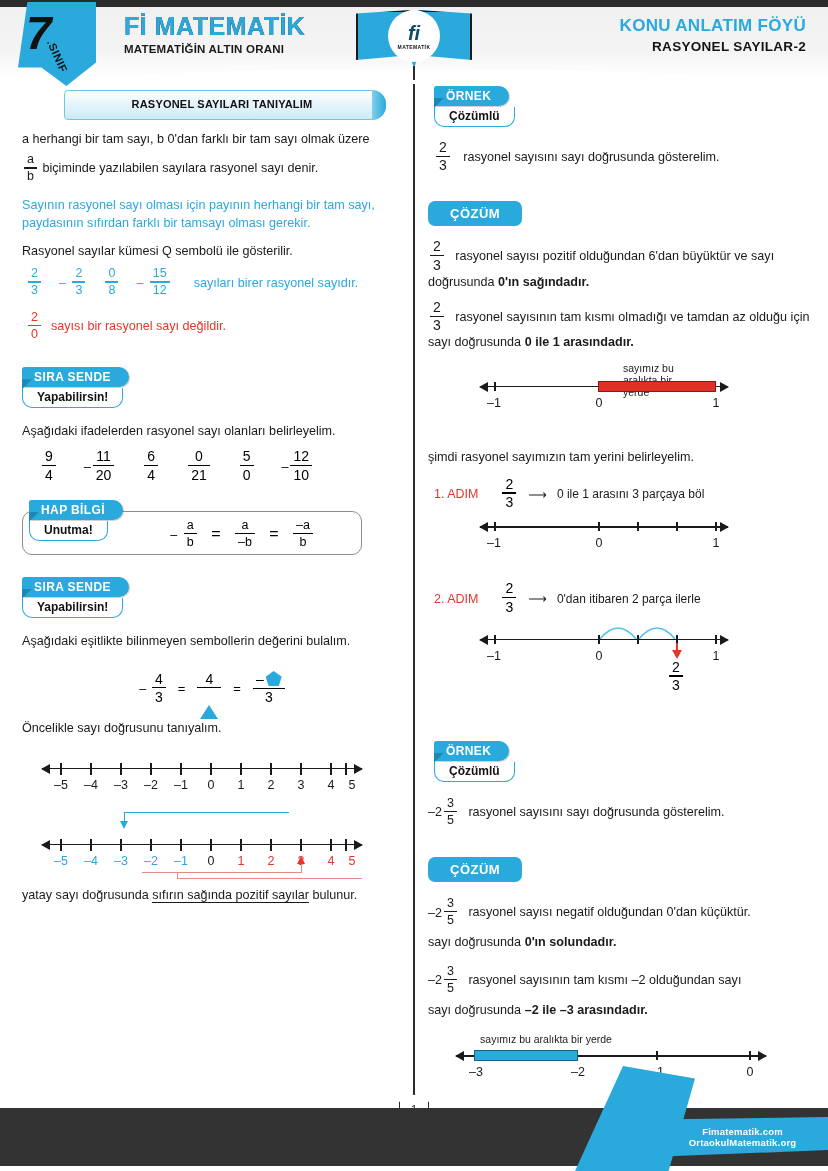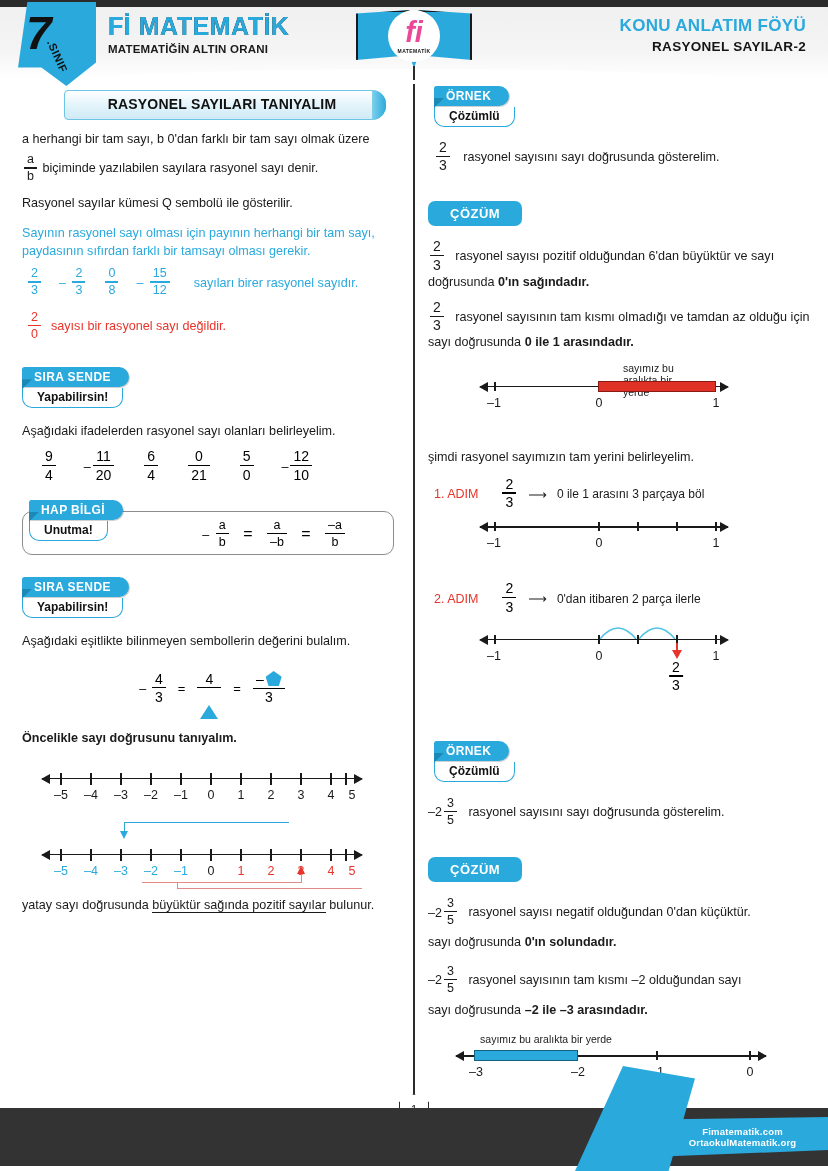--- a/index.html
+++ b/index.html
@@ -34,41 +34,41 @@
     font-family:"Liberation Sans", sans-serif;
     font-size:46px; font-weight:bold; color:#111;
     font-style:italic;
   }
   .grade-badge .sinif {
     position:absolute; top:36px; left:38px;
     transform: rotate(66deg);
     transform-origin: left top;
     font-size:11px; font-weight:bold; color:#111; letter-spacing:.5px;
   }
-  .brand { position:absolute; top:12px; left:108px; }
+  .brand { position:absolute; top:12px; left:124px; }
   .brand .t1 {
     font-size:25px; font-weight:bold; color:#2aa9dd; letter-spacing:.5px;
     text-shadow: 0 0 0 #000;
   }
   .brand .t2 { font-size:11.5px; font-weight:bold; color:#1a1a1a; letter-spacing:.2px; margin-top:2px; }
 
   .logo { position:absolute; top:4px; left:356px; width:116px; height:72px; }
   .logo .book {
     position:absolute; top:6px; left:0; width:116px; height:58px;
     background:#2aa9dd;
     clip-path: polygon(0% 6%, 46% 0%, 50% 10%, 54% 0%, 100% 6%, 100% 86%, 54% 78%, 50% 100%, 46% 78%, 0% 86%);
   }
   .logo .book::after{ content:""; position:absolute; inset:0; border:2px solid #1a1a1a;
     clip-path: polygon(0% 6%, 46% 0%, 50% 10%, 54% 0%, 100% 6%, 100% 86%, 54% 78%, 50% 100%, 46% 78%, 0% 86%); }
   .logo .circle {
     position:absolute; top:6px; left:32px; width:52px; height:52px;
     background:#fff; border-radius:50%;
     display:flex; flex-direction:column; align-items:center; justify-content:center;
   }
-  .logo .circle .fi { font-size:29px; font-weight:bold; color:#ec4899; line-height:1; font-style:italic;}
+  .logo .circle .fi { font-size:20px; font-weight:bold; color:#0c4a6e; line-height:1; font-style:italic;}
   .logo .circle .mm { font-size:5px; font-weight:bold; color:#111; letter-spacing:.4px; margin-top:1px;}
   .logo .stem { position:absolute; top:62px; left:57px; width:2px; height:14px; background:#2b2b2b; }
 
   .hdr-right { position:absolute; top:16px; right:22px; text-align:right; }
   .hdr-right .r1 { font-size:17px; font-weight:bold; color:#2aa9dd; letter-spacing:.3px; }
   .hdr-right .r2 { font-size:13.5px; font-weight:bold; color:#151515; letter-spacing:.3px; margin-top:3px;}
 
   
   .divider { position:absolute; top:84px; left:413px; width:2px; height:1016px; background:#2b2b2b; }
   .page-hex {
@@ -84,21 +84,21 @@
   .colR { position:absolute; top:84px; left:428px; width:382px; }
 
   
   .banner {
     position:relative; margin:6px 0 10px 42px; width:322px; min-height:30px;
     background: linear-gradient(to bottom, #ffffff 0%, #e6f5fb 45%, #cfeaf6 100%);
     border:1px solid #6ec6e6; border-radius:4px 14px 14px 4px;
     display:flex; align-items:center; justify-content:center;
     text-align:center; padding:5px 16px 5px 10px;
   }
-  .banner .btxt { font-size:14px; font-weight:bold; color:#111; line-height:1.25; letter-spacing:.2px;}
+  .banner .btxt { font-size:11px; font-weight:bold; color:#111; line-height:1.25; letter-spacing:.2px;}
   .banner::after{
     content:""; position:absolute; right:-1px; top:-1px; bottom:-1px; width:14px;
     background: linear-gradient(to right,#7fd0ea,#2aa9dd);
     border-radius:0 14px 14px 0;
   }
   .banner.two { width:330px; min-height:44px; margin-left:34px; }
 
   
   .chipwrap { position:relative; margin:8px 0 4px 0; width:110px; }
   .chip-top {
@@ -118,21 +118,21 @@
     background:#1c88b5; clip-path:polygon(0 0,100% 0,0 100%);
   }
   .solid-chip {
     display:inline-block; background:#2aa9dd; color:#fff;
     font-size:13px; font-weight:bold; letter-spacing:.5px;
     padding:5px 22px; border-radius:7px; margin:10px 0 6px 0;
   }
 
   
   .hapbox {
-    position:relative; margin:8px 0 6px 0; width:372px; height:44px;
+    position:relative; margin:8px 0 6px 0; width:340px; height:44px;
     border:1.4px solid #8d8d8d; border-radius:10px; background:#fff;
   }
   .hapbox .chipwrap { position:absolute; top:-12px; left:6px; margin:0; }
   .hapbox .eqn { position:absolute; right:46px; top:8px; }
 
   
   p.t { font-size:12.6px; color:#1a1a1a; line-height:1.45; margin:6px 0; }
   p.t.blue { color:#2aa9dd; }
   b { font-weight:bold; }
 
@@ -262,23 +262,23 @@
     </p>
     <p class="t" style="margin-top:2px;">
       <span class="fr">
         <span class="n">a</span>
         <span class="bar"></span>
         <span class="d">b</span>
       </span>
       <span>biçiminde yazılabilen sayılara rasyonel sayı denir.</span>
     </p>
 
+    <p class="t blue" style="margin-top:12px;">Sayının rasyonel sayı olması için payının herhangi bir tam sayı, paydasının sıfırdan farklı bir tamsayı olması gerekir.</p>
+
     <p class="t" style="margin-top:10px;">Rasyonel sayılar kümesi Q sembolü ile gösterilir.</p>
-
-    <p class="t blue" style="margin-top:12px;">Sayının rasyonel sayı olması için payının herhangi bir tam sayı, paydasının sıfırdan farklı bir tamsayı olması gerekir.</p>
 
     <div class="frlist">
       <span class="item">
         <span class="neg"></span>
         <span class="fr">
           <span class="n">2</span>
           <span class="bar"></span>
           <span class="d">3</span>
         </span>
       </span>
@@ -440,21 +440,21 @@
             <span>–</span>
             <span class="pent"></span>
           </span>
           <span class="bar"></span>
           <span class="d">3</span>
         </span>
       </span>
     </div>
 
 
-    <p class="t" style="margin-top:24px;font-weight:bold;">Öncelikle sayı doğrusunu tanıyalım.</p>
+    <p class="t" style="margin-top:14px;">Öncelikle sayı doğrusunu tanıyalım.</p>
 
     <div class="nl" style="width:320px;height:34px;margin-top:30px;margin-left:20px;">
       <div class="axis"></div>
       <div class="arrL"></div>
       <div class="arrR"></div>
       <div class="tick" style="left:18px"></div>
       <div class="tick" style="left:48px"></div>
       <div class="tick" style="left:78px"></div>
       <div class="tick" style="left:108px"></div>
       <div class="tick" style="left:138px"></div>
@@ -514,21 +514,21 @@
       <div class="uarrow" style="left:275px;top:48px;"></div>
       <div class="vred" style="left:279px;top:56px;height:8px;"></div>
     </div>
     <div style="position:relative;height:12px;">
       <div class="hlred" style="left:120px;top:2px;width:160px;"></div>
       <div class="hlred" style="left:155px;top:8px;width:185px;"></div>
       <div class="vred" style="left:155px;top:2px;height:7px;"></div>
     </div>
 
     <p class="t" style="margin-top:4px;">
-      <span>yatay sayı doğrusunda </span><span class="uline" style="color:#1a1a1a;">büyüktür sağında pozitif sayılar</span><span> bulunur.</span>
+      <span>yatay sayı doğrusunda </span><span class="uline" style="color:#1a1a1a;">sıfırın sağında pozitif sayılar</span><span> bulunur.</span>
     </p>
 
   </div>
 
   <div class="colR">
 
     <div class="chipwrap" style="margin-top:2px;margin-left:6px;">
       <div class="chip-top">ÖRNEK</div><br>
       <div class="chip-bot">Çözümlü</div>
     </div>

